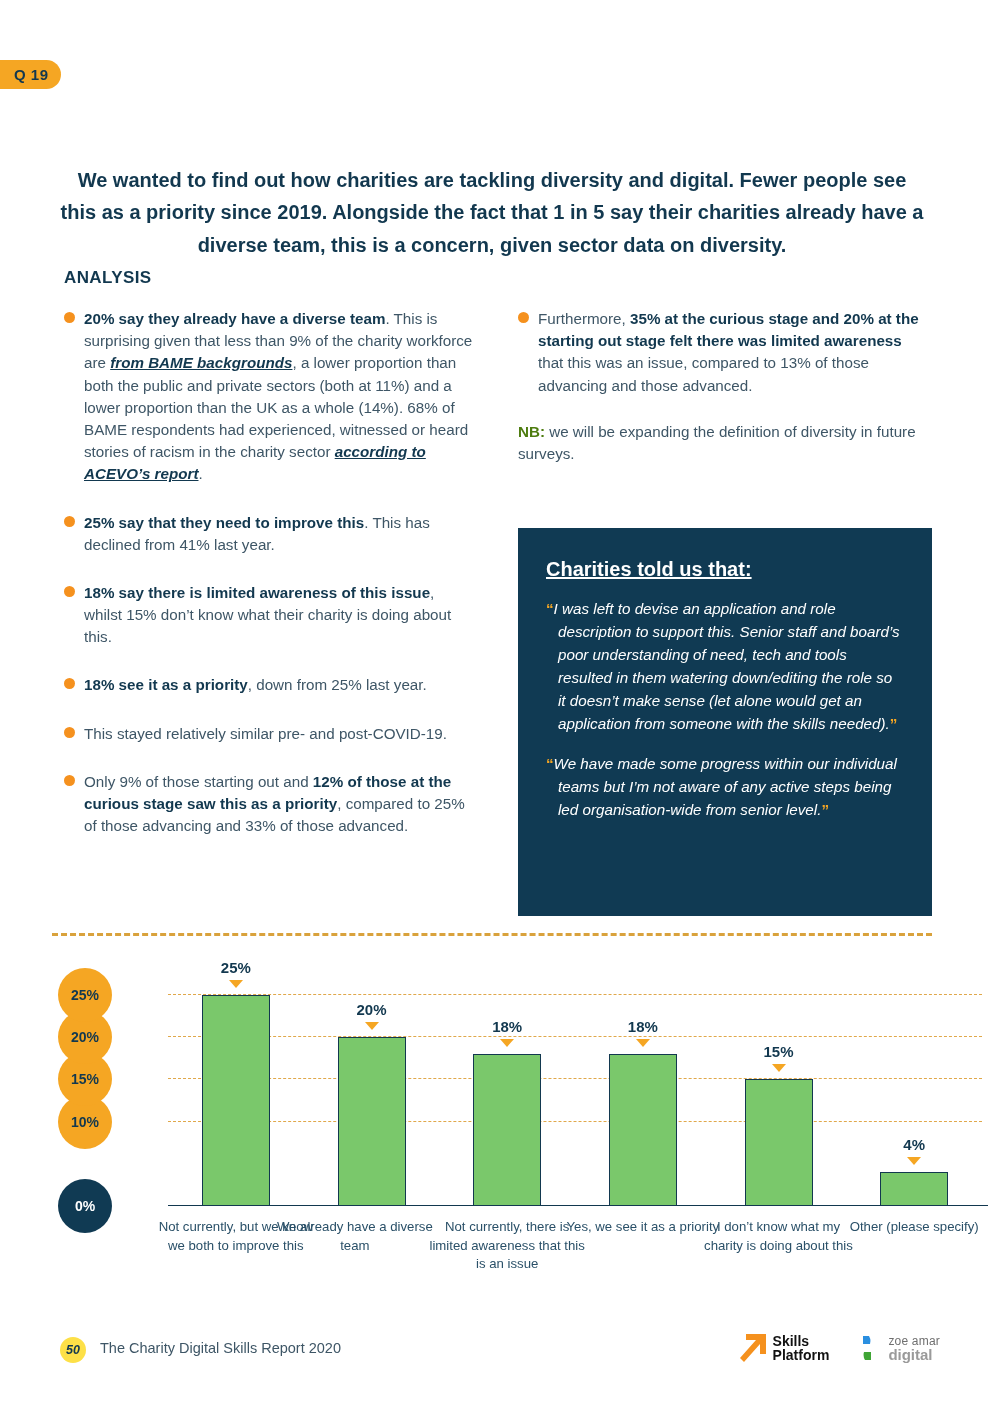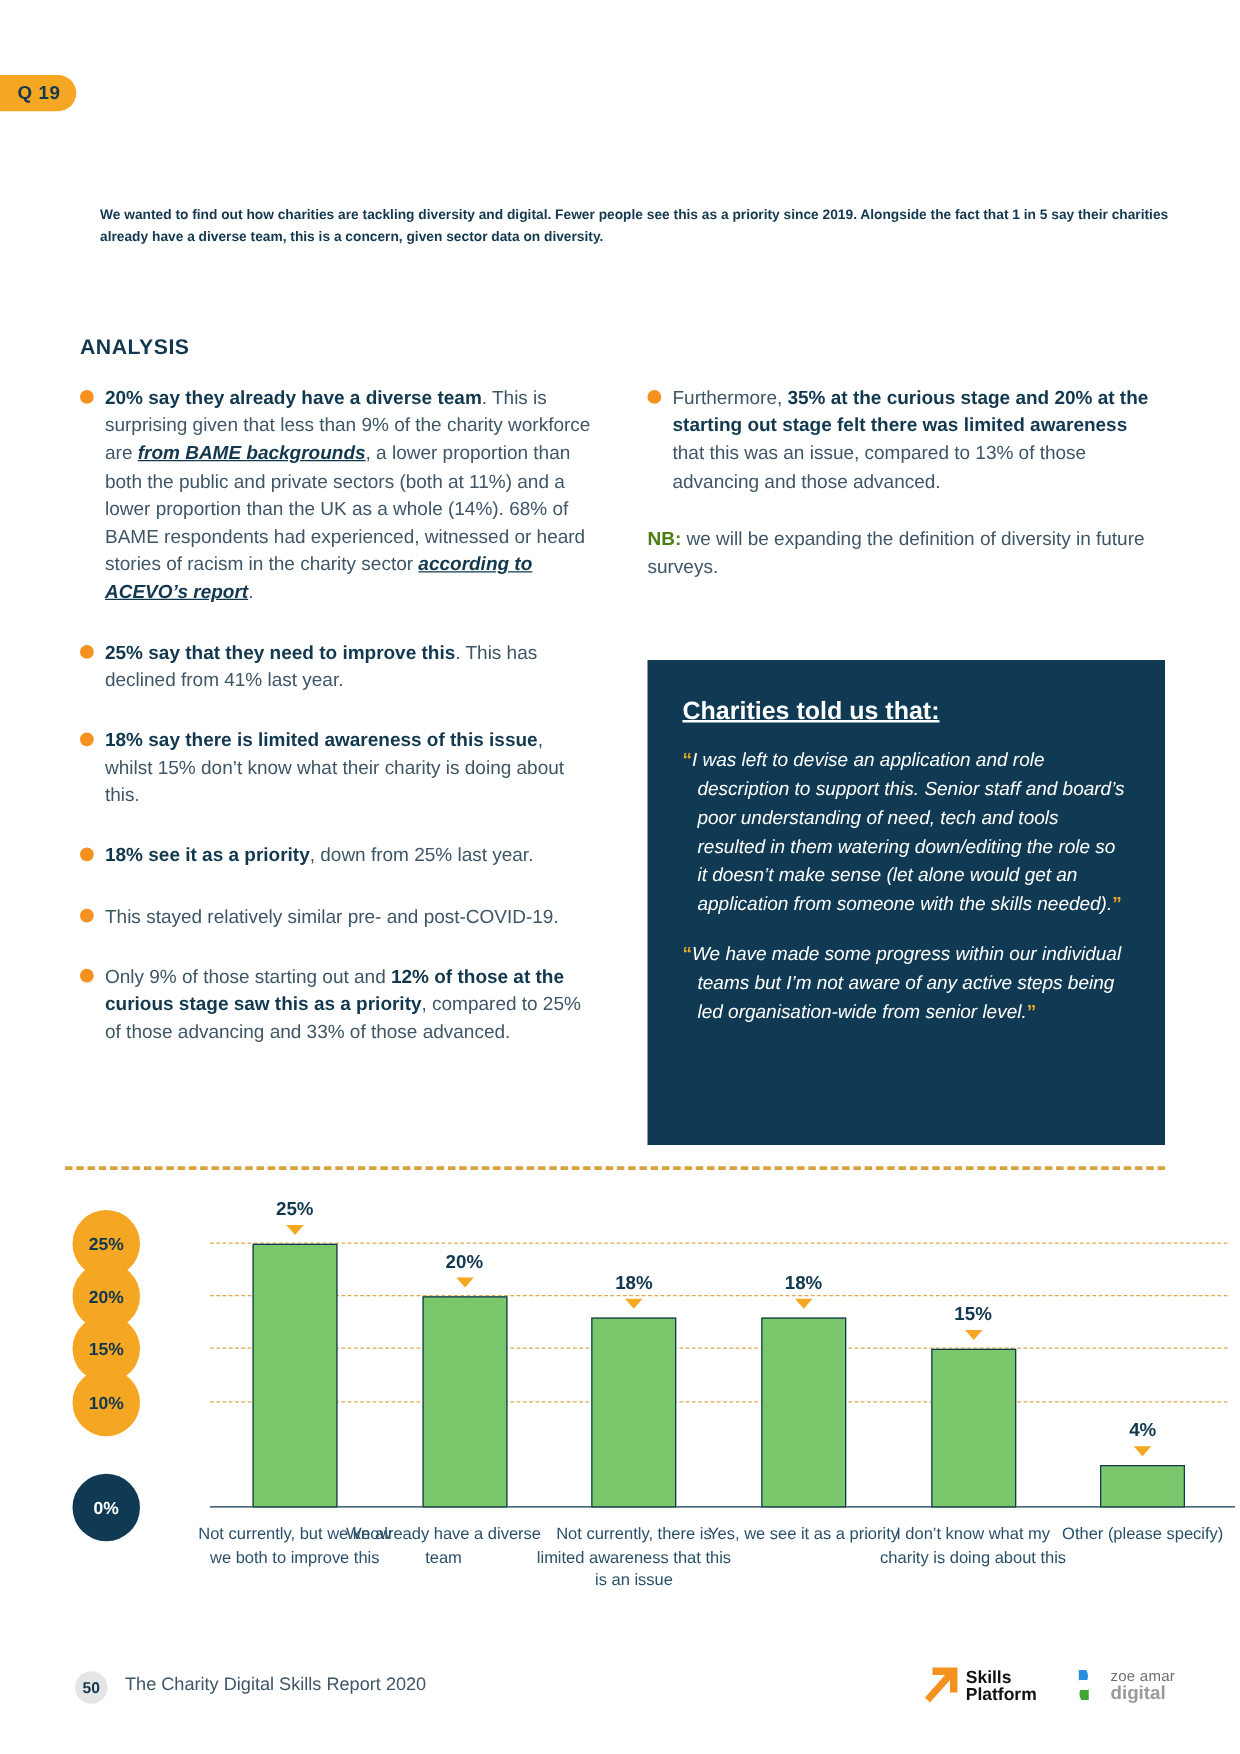--- a/index.html
+++ b/index.html
@@ -26,22 +26,22 @@
   }
   .qtitle{
     margin-left:12px;
     font-size:27px;line-height:1.32;
     font-weight:600;color:#12384f;
     max-width:830px;
   }
 
   
   .intro{
-    position:absolute;left:80px;top:164px;width:868px;
-    font-size:11px;line-height:1.62;font-weight:bold;color:#12384f;
+    position:absolute;left:58px;top:164px;width:868px;
+    font-size:20px;line-height:1.62;font-weight:bold;color:#12384f;text-align:center;
   }
 
   
   .analysis-title{
     position:absolute;left:64px;top:268px;
     font-size:17px;font-weight:bold;letter-spacing:.4px;color:#12384f;
   }
   .col-left{position:absolute;left:64px;top:308px;width:412px;}
   .col-right{position:absolute;left:518px;top:308px;width:412px;}
 
@@ -102,22 +102,22 @@
     border-top:8px solid #F5A623;
   }
   .xlabel{
     position:absolute;text-align:center;font-size:13.2px;line-height:1.42;color:#2a5068;
   }
 
   
   .footer{position:absolute;left:0;top:1332px;width:992px;height:50px;}
   .pnum{
     position:absolute;left:60px;top:5px;width:26px;height:26px;border-radius:50%;
-    background:#e5e5e5;color:#12384f;font-size:12.5px;font-weight:bold;
-    display:flex;align-items:center;justify-content:center;
+    background:#fde047;color:#12384f;font-size:12.5px;font-weight:bold;
+    display:flex;align-items:center;justify-content:center;font-style:italic;
   }
   .ftext{position:absolute;left:100px;top:8px;font-size:14.5px;color:#3e5666;}
   .logos{position:absolute;right:52px;top:0px;display:flex;align-items:center;gap:22px;}
   .logo-sp{display:flex;align-items:center;gap:5px;}
   .sp-word{font-size:14px;font-weight:bold;line-height:1.0;color:#111;}
   .logo-za{display:flex;align-items:center;gap:5px;}
   .za-word{line-height:1.0;}
   .za-top{font-size:12px;font-weight:normal;color:#6f6f6f;letter-spacing:.2px;}
   .za-bot{font-size:15px;font-weight:bold;color:#9a9a9a;}
 </style>

